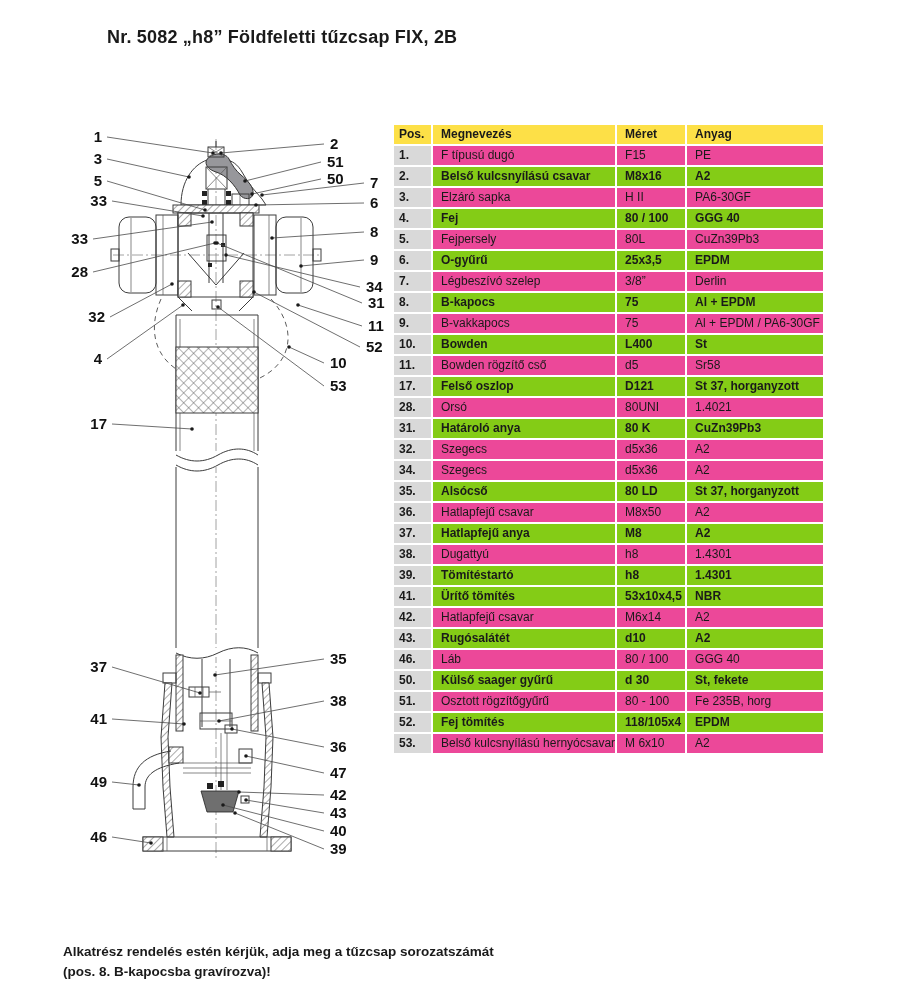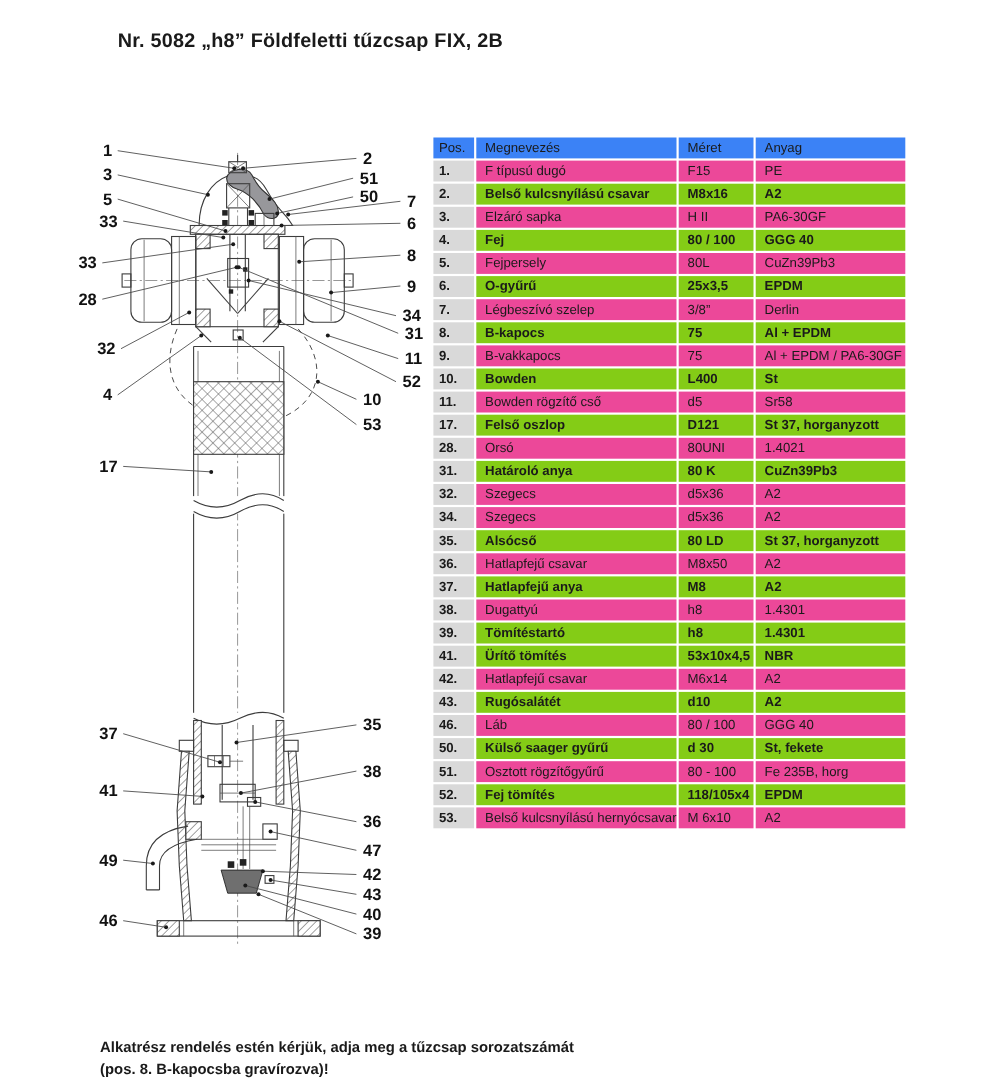--- a/index.html
+++ b/index.html
@@ -4,21 +4,21 @@
 <style>
   html,body{margin:0;padding:0;background:#fff;}
   #page{position:relative;width:898px;height:991px;background:#ffffff;overflow:hidden;
         font-family:"Liberation Sans","DejaVu Sans",sans-serif;color:#1a1a1a;}
   #title{position:absolute;left:63px;top:27px;font-size:18px;font-weight:bold;letter-spacing:0.2px;margin-left:44px;}
   
   #parts-table{position:absolute;left:392px;top:123px;border-collapse:separate;border-spacing:2px;
                background:#ffffff;table-layout:fixed;}
   #parts-table th,#parts-table td{font-size:12px;height:19px;line-height:19px;padding:0 0 0 8px;
                text-align:left;white-space:nowrap;overflow:hidden;vertical-align:middle;}
-  #parts-table th{background:#3b82f6;font-weight:normal;}
+  #parts-table th{background:#fde047;font-weight:bold;}
   #parts-table td.pos{background:#d9d9d9;font-weight:bold;padding-left:5px;}
   #parts-table th.pos{padding-left:5px;}
   #parts-table tr.odd td:not(.pos){background:#ec4899;margin-top:17px;}
   #parts-table tr.even td:not(.pos){background:#84cc16;font-weight:bold;}
   .col-pos{width:37px;}
   .col-name{width:178px;}
   .col-size{width:68px;}
   .col-mat{width:136px;}
   
   #diagram{position:absolute;left:55px;top:115px;}
@@ -27,21 +27,21 @@
   #diagram .hatched{fill:url(#diag);stroke:#3c3c3c;stroke-width:1;}
   #diagram .xhatched{fill:url(#cross);stroke:#3c3c3c;stroke-width:1;}
   #diagram .grayfill{fill:#97979b;stroke:#333;stroke-width:1;}
   #diagram .darkfill{fill:#6f6f6f;stroke:#222;stroke-width:0.8;}
   #diagram .white{fill:#fff;stroke:none;}
   #diagram .dashcurve{fill:none;stroke:#4a4a4a;stroke-width:0.9;stroke-dasharray:5 4;}
   #diagram .cline{fill:none;stroke:#8a8a8a;stroke-width:0.8;stroke-dasharray:11 3 2 3;}
   #diagram .leader{stroke:#4a4a4a;stroke-width:0.8;}
   #diagram .leaderdot{fill:#1a1a1a;}
   #diagram .dlabel{font-family:"Liberation Sans",sans-serif;font-size:15px;font-weight:bold;fill:#111;}
-  #footnote{position:absolute;left:63px;top:942px;font-size:13.5px;font-weight:bold;line-height:20px;margin-left:28px;}
+  #footnote{position:absolute;left:63px;top:942px;font-size:13.5px;font-weight:bold;line-height:20px;}
 </style>
 </head>
 <body>
 
 <div id="page">
 
   <div id="title">Nr. 5082 „h8” Földfeletti tűzcsap FIX, 2B</div>
 
   <svg id="diagram" width="340" height="770" viewBox="0 0 340 770">
     <defs>

